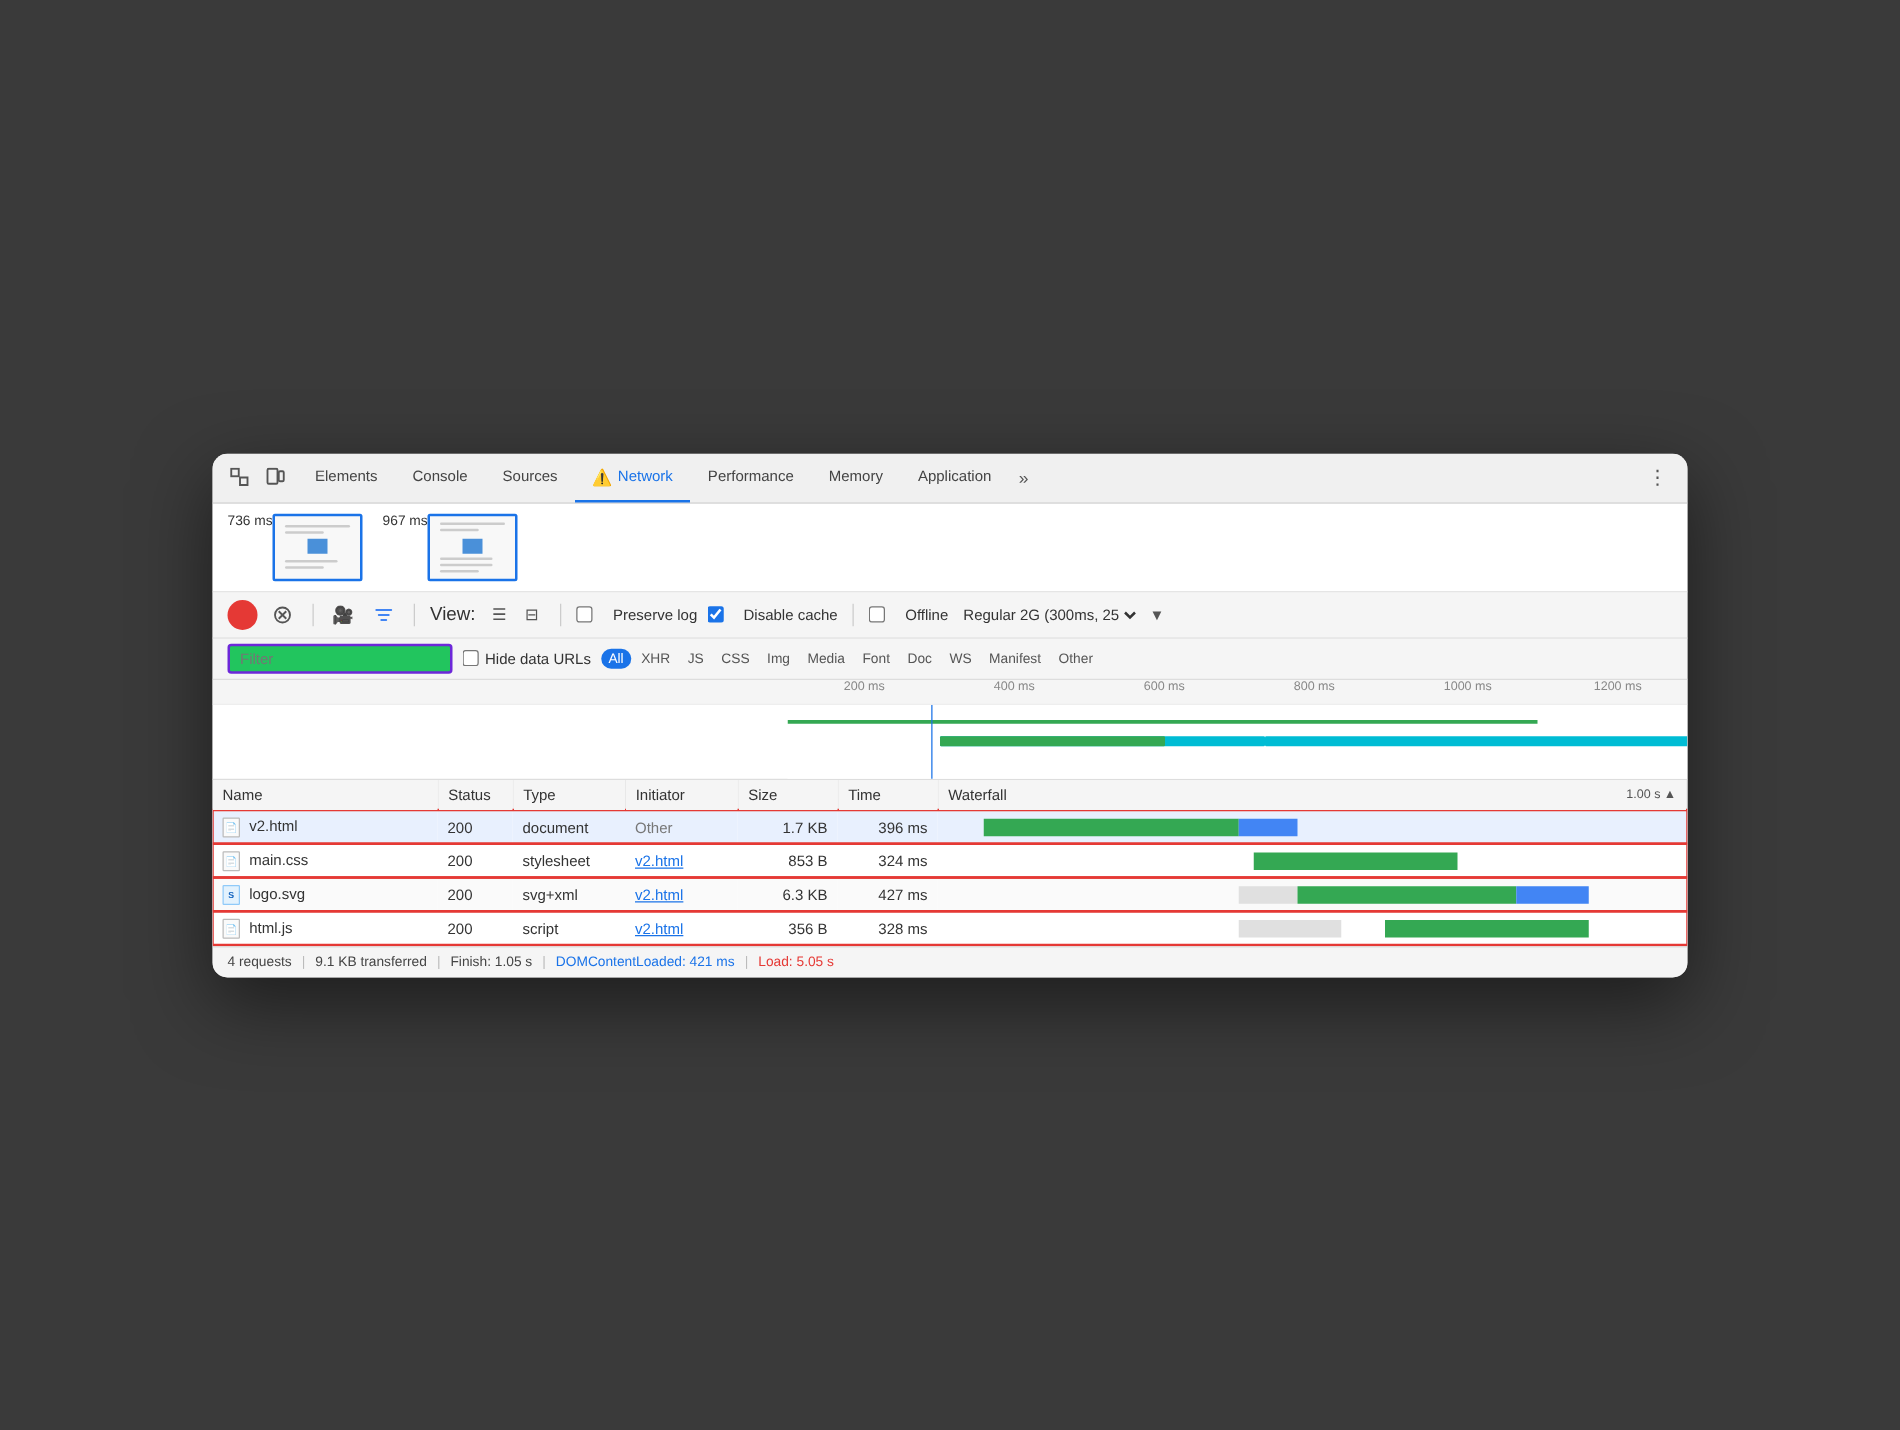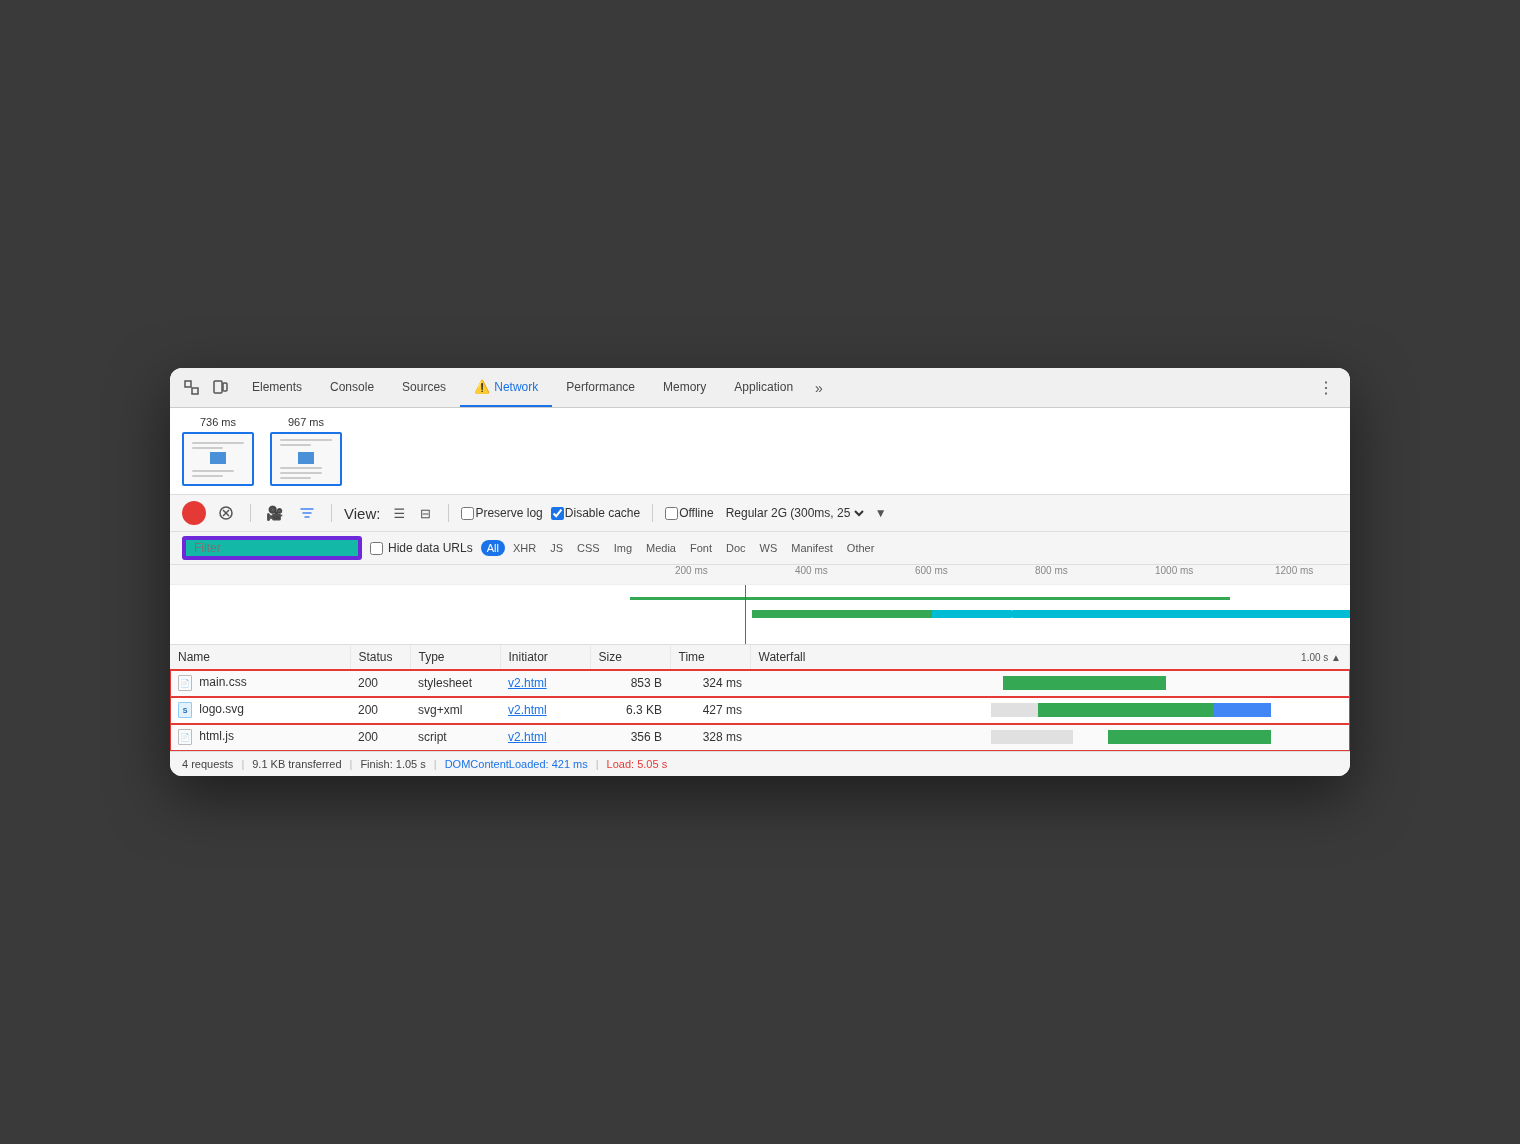--- a/index.html
+++ b/index.html
@@ -107,22 +107,21 @@
     }
     .filmstrip {
       background: #fff;
       border-bottom: 1px solid #ddd;
       padding: 8px 12px;
       display: flex;
       gap: 16px;
     }
     .filmstrip-item {
       display: flex;
-      flex-direction: column;
-      align-items: center;
+      flex-direction: row;
     }
     .filmstrip-time {
       font-size: 11px;
       color: #333;
       margin-bottom: 4px;
     }
     .filmstrip-thumb {
       width: 72px;
       height: 54px;
       border: 2px solid #1a73e8;
@@ -207,21 +206,21 @@
       cursor: pointer;
       font-size: 13px;
       color: #555;
       display: flex;
       align-items: center;
       justify-content: center;
     }
     .checkbox-group {
       display: flex;
       align-items: center;
-      gap: 1px;
+      gap: 16px;
       font-size: 12px;
       color: #333;
     }
     .cb-blue {
       accent-color: #1a73e8;
     }
     .network-select {
       font-size: 12px;
       border: none;
       background: none;
@@ -232,25 +231,25 @@
       background: #f5f5f5;
       border-bottom: 1px solid #ddd;
       padding: 4px 12px;
       display: flex;
       align-items: center;
       gap: 8px;
     }
     .filter-input {
       width: 180px;
       height: 24px;
-      border: 4px solid #6d28d9;
+      border: 2px solid #6d28d9;
       border-radius: 3px;
       padding: 0 8px;
       font-size: 12px;
-      background: #14b8a6;
+      background: #22c55e;
       outline: none;
     }
     .filter-checkbox-group {
       display: flex;
       align-items: center;
       gap: 5px;
       font-size: 12px;
       color: #333;
     }
     .filter-types {
@@ -584,20 +583,37 @@
           <th style="min-width:300px">
             <div class="th-waterfall">
               <span>Waterfall</span>
               <span class="th-sort-arrow">1.00 s ▲</span>
             </div>
           </th>
         </tr>
       </thead>
       <tbody id="table-body">
 
+        <tr class="selected row-outline">
+          <td>
+            <span class="file-icon">📄</span>
+            <span>v2.html</span>
+          </td>
+          <td>200</td>
+          <td>document</td>
+          <td><span class="initiator-other">Other</span></td>
+          <td style="text-align:right">1.7 KB</td>
+          <td style="text-align:right">396 ms</td>
+          <td class="waterfall-cell">
+            <div class="wf-bar-container">
+              <div class="wf-receiving" style="left:5%; width:35%;"></div>
+              <div class="wf-blue-bit" style="left:40%; width:8%;"></div>
+            </div>
+          </td>
+        </tr>
 
         <tr class="row-outline">
           <td>
             <span class="file-icon">📄</span>
             <span>main.css</span>
           </td>
           <td>200</td>
           <td>stylesheet</td>
           <td><span class="initiator-link">v2.html</span></td>
           <td style="text-align:right">853 B</td>

